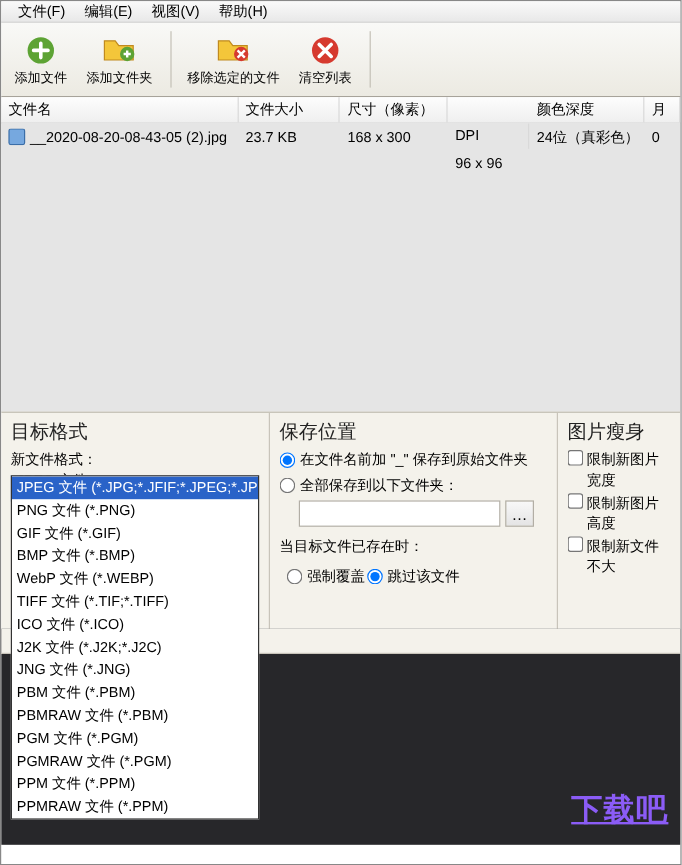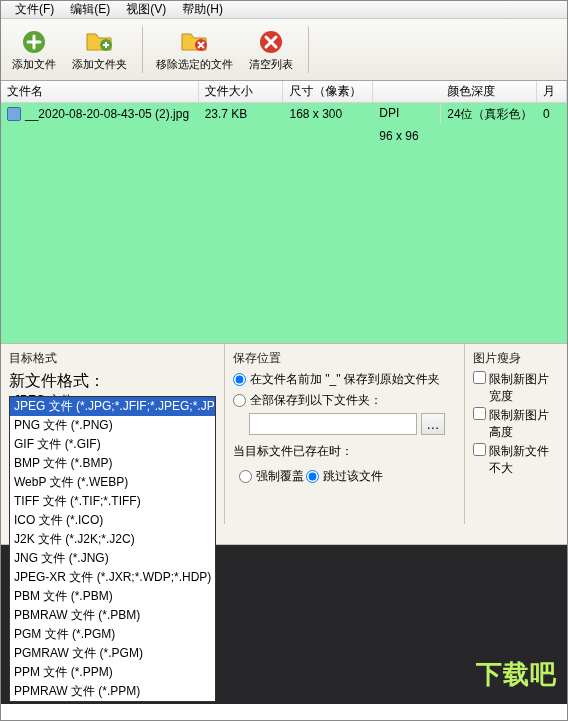--- a/index.html
+++ b/index.html
@@ -48,42 +48,42 @@
 .sep { width: 1px; background: #c4c0b6; margin: 6px 6px; }
 .listhdr {
   display: flex;
   height: 22px;
   align-items: center;
   background: linear-gradient(#fdfdfd,#efefef);
   border-bottom: 1px solid #d4d4d4;
   font-size: 12px;
 }
 .listhdr .col { padding: 0 6px; border-right: 1px solid #d9d9d9; height: 100%; display:flex; align-items:center; overflow:hidden; white-space:nowrap; }
-.listbody { height: 240px; overflow-y: auto; background: #86efac; }
+.listbody { height: 240px; overflow-y: auto; background: #e5e5e5; }
 .listrow { display: flex; height: 22px; align-items: center; font-size: 12px; }
 .listrow .col { padding: 0 6px; overflow:hidden; white-space:nowrap; }
 .col.c0 { width: 198px; }
 .col.c1 { width: 85px; }
 .col.c2 { width: 90px; }
 .col.c3 { width: 68px; margin-top: 43px; }
 .col.c4 { width: 96px; text-align: right; }
 .col.c5 { width: 30px; }
 .fileico { display:inline-block; width:14px; height:14px; background:#76a8df; border:1px solid #3b6ea8; margin-right:4px; vertical-align:middle; border-radius:2px; }
 .lower {
   display: flex;
   height: 181px;
   background: #f4f2eb;
   border-top: 1px solid #bebaaf;
 }
 .panel { padding: 6px 8px; position: relative; }
 .p1 { width: 224px; border-right: 1px solid #c8c4ba; }
 .p2 { width: 240px; border-right: 1px solid #c8c4ba; }
 .p3 { flex: 1; }
-.panel-title { font-size: 12px; color: #222; margin-bottom: 4px; }
-.field-label { font-size: 16px; margin-bottom: 4px; }
+.panel-title { font-size: 16px; color: #222; margin-bottom: 4px; }
+.field-label { font-size: 12px; margin-bottom: 4px; }
 .combo {
   width: 200px; height: 22px;
   border: 1px solid #3a74c4;
   background: #fff;
   display: flex; align-items: center;
   font-size: 12px;
   padding: 0 18px 0 4px;
   position: relative;
 }
 .combo::after {
@@ -123,21 +123,21 @@
   position: relative;
 }
 .preview-area .txt-ghost {
   width: 100%; text-align: left;
   padding: 3px 12px;
   color: #777; font-size: 12px; background:#f4f2eb;
   border-bottom: 1px solid #c8c4ba;
 }
 .watermark {
   position:absolute; right:10px; bottom:12px;
-  color:#bef264; font-size:26px; font-weight:bold; letter-spacing:1px;
+  color:#8b5cf6; font-size:26px; font-weight:bold; letter-spacing:1px;text-decoration:underline;
 }
 .subgroup-title { font-size:12px; margin: 8px 0 4px; }
 </style>
 </head>
 <body>
 
 <div class="menubar">
   <div class="menu-item">文件(F)</div>
   <div class="menu-item">编辑(E)</div>
   <div class="menu-item">视图(V)</div>
@@ -219,21 +219,20 @@
     <div class="dropdown">
       <div class="opt sel">JPEG 文件 (*.JPG;*.JFIF;*.JPEG;*.JP</div>
       <div class="opt">PNG 文件 (*.PNG)</div>
       <div class="opt">GIF 文件 (*.GIF)</div>
       <div class="opt">BMP 文件 (*.BMP)</div>
       <div class="opt">WebP 文件 (*.WEBP)</div>
       <div class="opt">TIFF 文件 (*.TIF;*.TIFF)</div>
       <div class="opt">ICO 文件 (*.ICO)</div>
       <div class="opt">J2K 文件 (*.J2K;*.J2C)</div>
       <div class="opt">JNG 文件 (*.JNG)</div>
-      <div class="opt">JPEG-XR 文件 (*.JXR;*.WDP;*.HDP)</div>
       <div class="opt">PBM 文件 (*.PBM)</div>
       <div class="opt">PBMRAW 文件 (*.PBM)</div>
       <div class="opt">PGM 文件 (*.PGM)</div>
       <div class="opt">PGMRAW 文件 (*.PGM)</div>
       <div class="opt">PPM 文件 (*.PPM)</div>
       <div class="opt">PPMRAW 文件 (*.PPM)</div>
 
     </div>
   </div>
 

